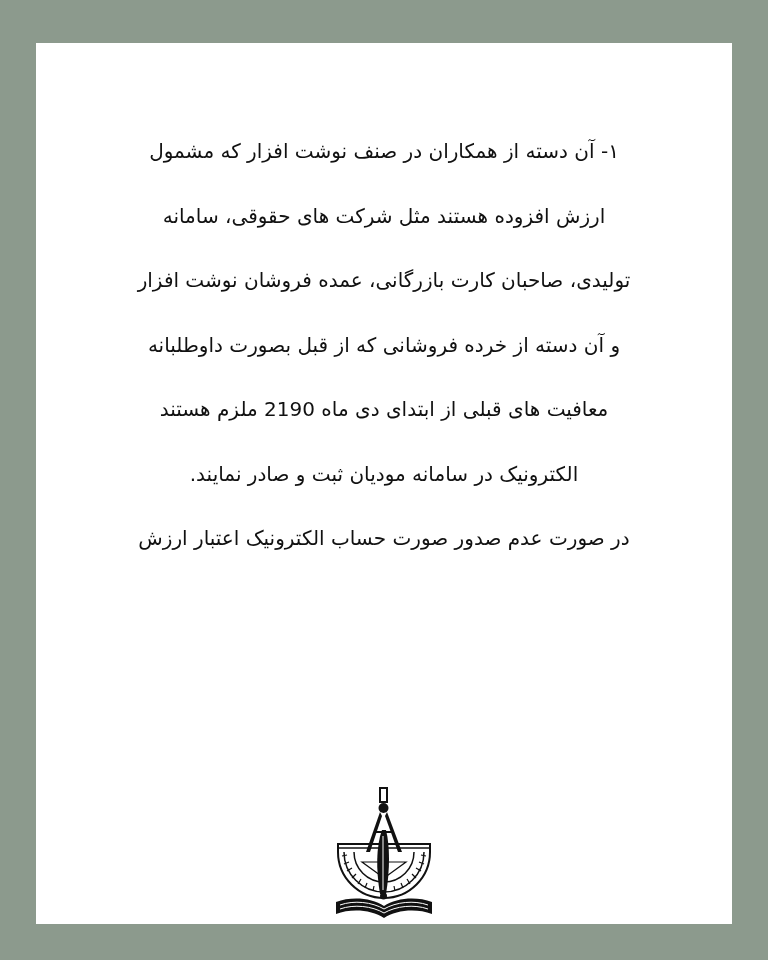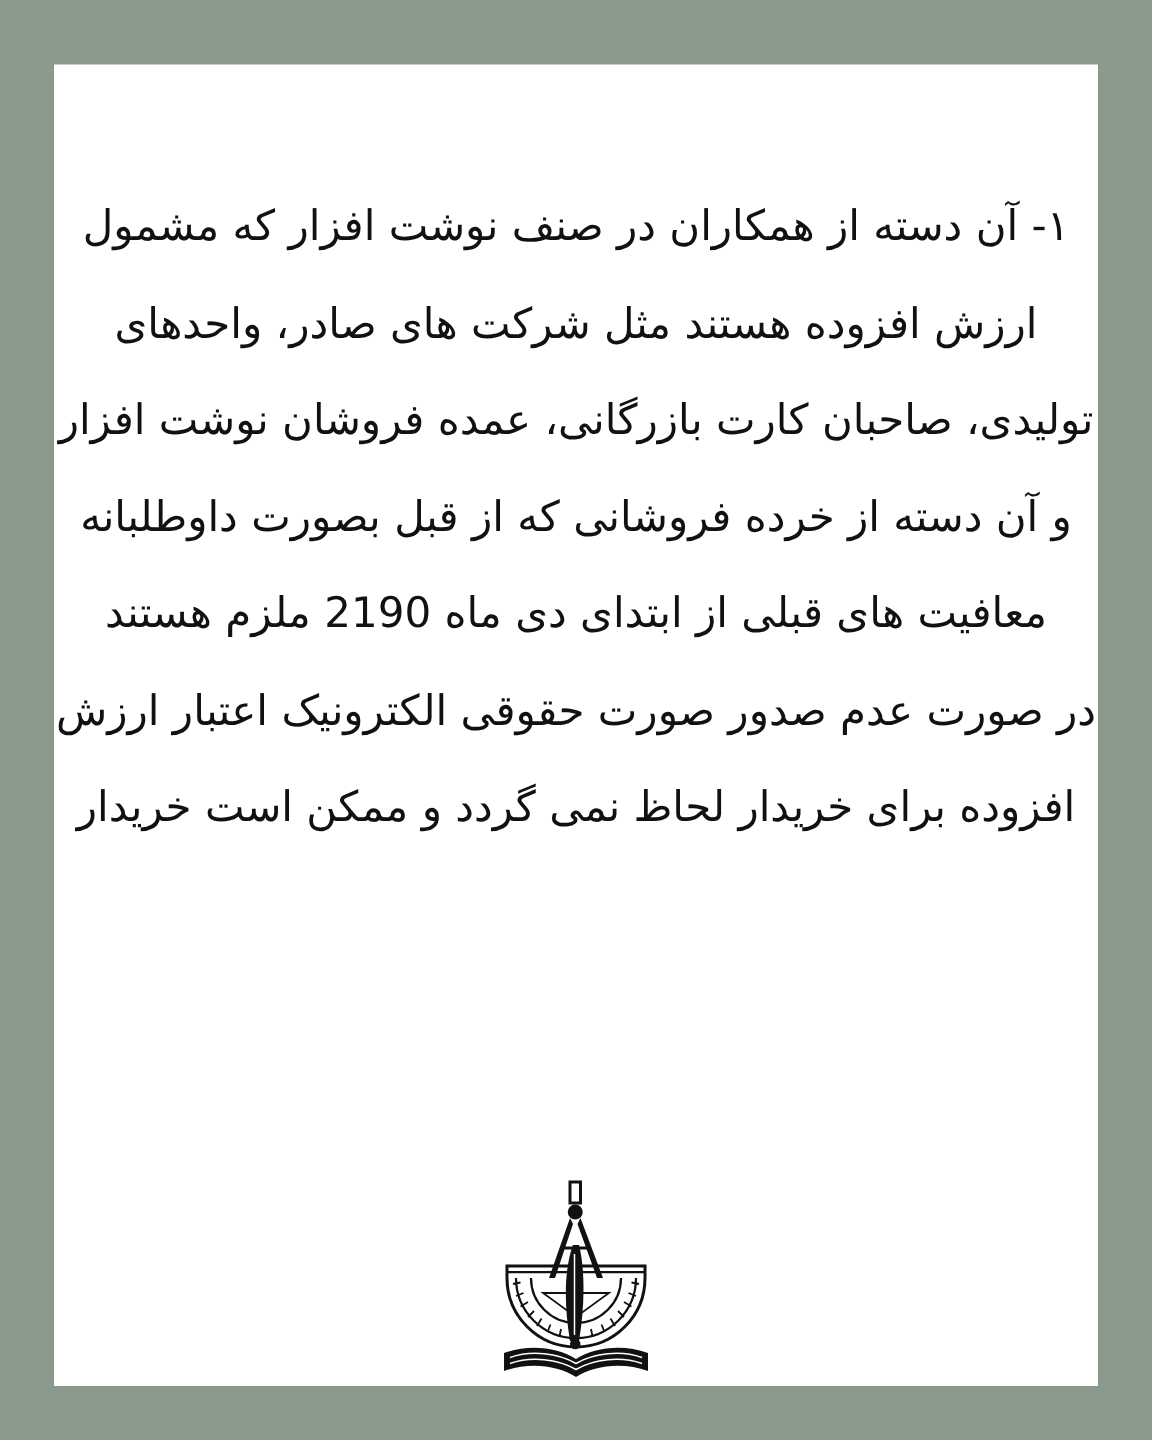--- a/index.html
+++ b/index.html
@@ -28,43 +28,43 @@
       top: 76px;
       width: 696px;
       direction: rtl;
       text-align: center;
       color: #111111;
     }
     .line {
       display: block;
       height: 64.5px;
       line-height: 64.5px;
-      font-size: 28px;
+      font-size: 20px;
       white-space: nowrap;
     }
     .logo {
       position: absolute;
       left: 296px;
       top: 743px;
       width: 104px;
       height: 132px;
     }
   </style>
 </head>
 <body>
 
 <div class="panel">
   <div class="text-block">
     <span class="line">۱- آن دسته از همکاران در صنف نوشت افزار که مشمول</span>
-    <span class="line">ارزش افزوده هستند مثل شرکت های صادر، واحدهای</span>
+    <span class="line">ارزش افزوده هستند مثل شرکت های حقوقی، سامانه</span>
     <span class="line">تولیدی، صاحبان کارت بازرگانی، عمده فروشان نوشت افزار</span>
     <span class="line">و آن دسته از خرده فروشانی که از قبل بصورت داوطلبانه</span>
     <span class="line">معافیت های قبلی از ابتدای دی ماه 2190 ملزم هستند</span>
-    <span class="line">در صورت عدم صدور صورت حقوقی الکترونیک اعتبار ارزش</span>
-    <span class="line">افزوده برای خریدار لحاظ نمی گردد و ممکن است خریدار</span>
+    <span class="line">الکترونیک در سامانه مودیان ثبت و صادر نمایند.</span>
+    <span class="line">در صورت عدم صدور صورت حساب الکترونیک اعتبار ارزش</span>
   </div>
 
   <div class="logo">
     <svg width="104" height="132" viewBox="0 0 104 132" xmlns="http://www.w3.org/2000/svg">
 
       <rect x="48" y="2" width="7" height="14" fill="none" stroke="#111" stroke-width="2"></rect>
       <circle cx="51.5" cy="22" r="5" fill="#111"></circle>
       <path d="M48 26 L34 66 L38 66 L50 30 Z" fill="#111"></path>
       <path d="M55 26 L70 66 L66 66 L53 30 Z" fill="#111"></path>
       <path d="M44 46 L60 46" stroke="#111" stroke-width="2"></path>

